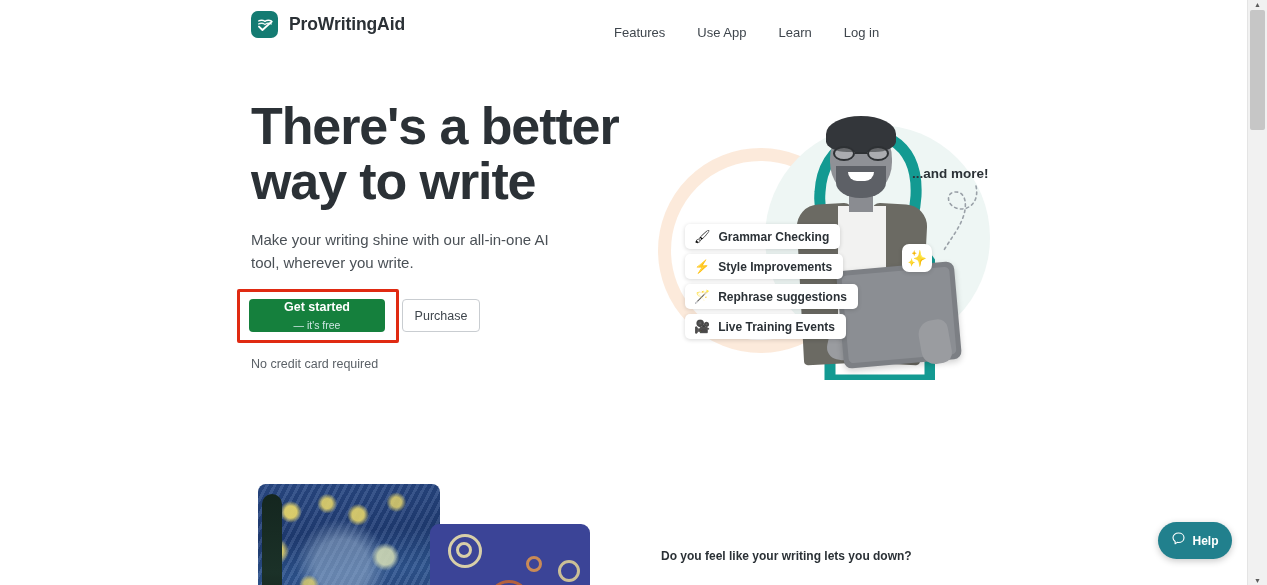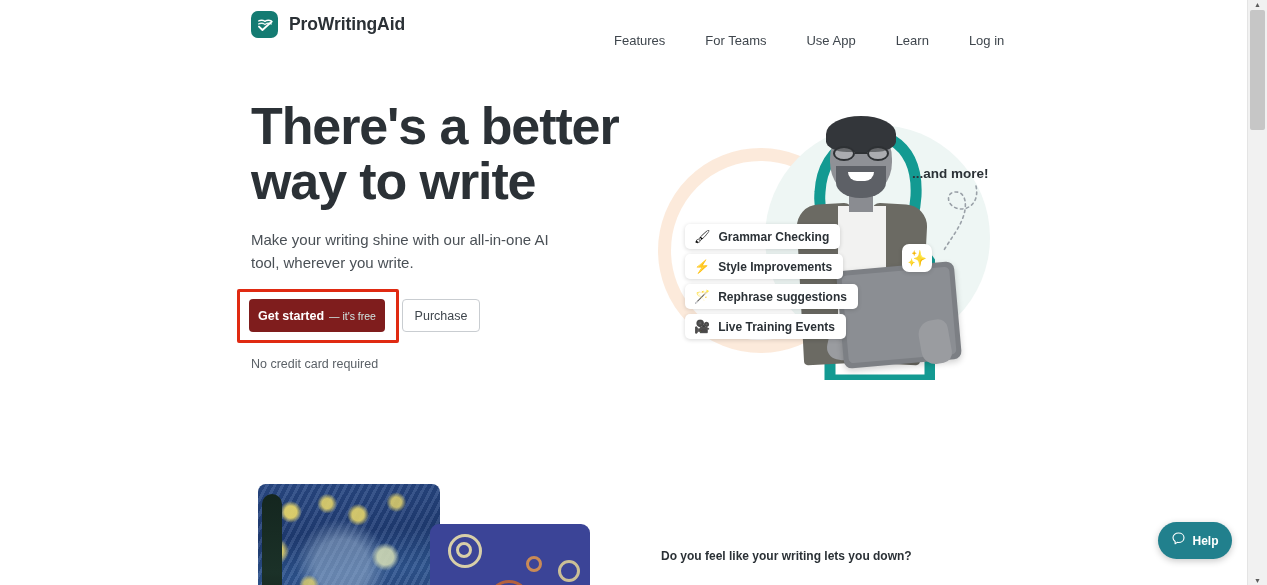--- a/index.html
+++ b/index.html
@@ -49,25 +49,25 @@
   #brand-name {
     font-size: 17.5px;
     font-weight: bold;
     color: #2b3136;
     letter-spacing: -0.1px;
     white-space: nowrap;
   }
 
   #nav {
     position: absolute;
-    left: 600px; top: 16px;
+    left: 600px; top: 8px;
     height: 50px;
     display: flex;
     align-items: flex-start;
-    gap: 12px;
+    gap: 4px;
   }
   .nav-link {
     font-size: 13px;
     color: #3f464d;
     text-decoration: none;
     padding: 0 14px;
     white-space: nowrap;
     line-height: 50px;
   }
 
@@ -129,27 +129,28 @@
     left: 0; top: 0;
     width: 162px; height: 54px;
     border: 3px solid #e02a12;
     border-radius: 2px;
     pointer-events: none;
   }
   #get-started-button {
     position: absolute;
     left: 12px; top: 10px;
     width: 136px; height: 33px;
-    background: #7f1d1d;
+    background: #15803d;
     border: none;
     border-radius: 4px;
     display: flex; align-items: center; justify-content: center;
     gap: 5px;
     cursor: pointer;
     font-family: "Liberation Sans", sans-serif;
+    flex-direction: column;
   }
   #gs-main {
     color: #ffffff;
     font-size: 12.5px;
     font-weight: bold;
     white-space: nowrap;
   }
   #gs-sub {
     color: #cfe6e3;
     font-size: 10.5px;
@@ -482,21 +483,20 @@
             <path d="M3 5.5c3.4-1.4 6.6-1.4 9 .6 2.4-2 5.6-2 9-.6v2.1c-3.4-1.4-6.6-1.4-9 .6-2.4-2-5.6-2-9-.6z" fill="#ffffff"></path>
             <path d="M3 9.6c3.4-1.4 6.6-1.4 9 .6 2.4-2 5.6-2 9-.6v2.1c-3.4-1.4-6.6-1.4-9 .6-2.4-2-5.6-2-9-.6z" fill="#ffffff" opacity=".9"></path>
             <path d="M4 14.2l4.6 4.4L21 7.5" fill="none" stroke="#ffffff" stroke-width="2.6" stroke-linecap="round" stroke-linejoin="round"></path>
           </svg>
         </span>
         <span id="brand-name">ProWritingAid</span>
       </a>
 
       <nav id="nav">
         <a class="nav-link" href="#">Features</a>
-        <a class="nav-link" href="#">For Teams</a>
         <a class="nav-link" href="#">Use App</a>
         <a class="nav-link" href="#">Learn</a>
         <a class="nav-link" href="#">Log in</a>
       </nav>
 
     </div>
 
     <h1 id="hero-heading">There's a better way to write</h1>
     <p id="hero-sub">Make your writing shine with our all-in-one AI tool, wherever you write.</p>
 

